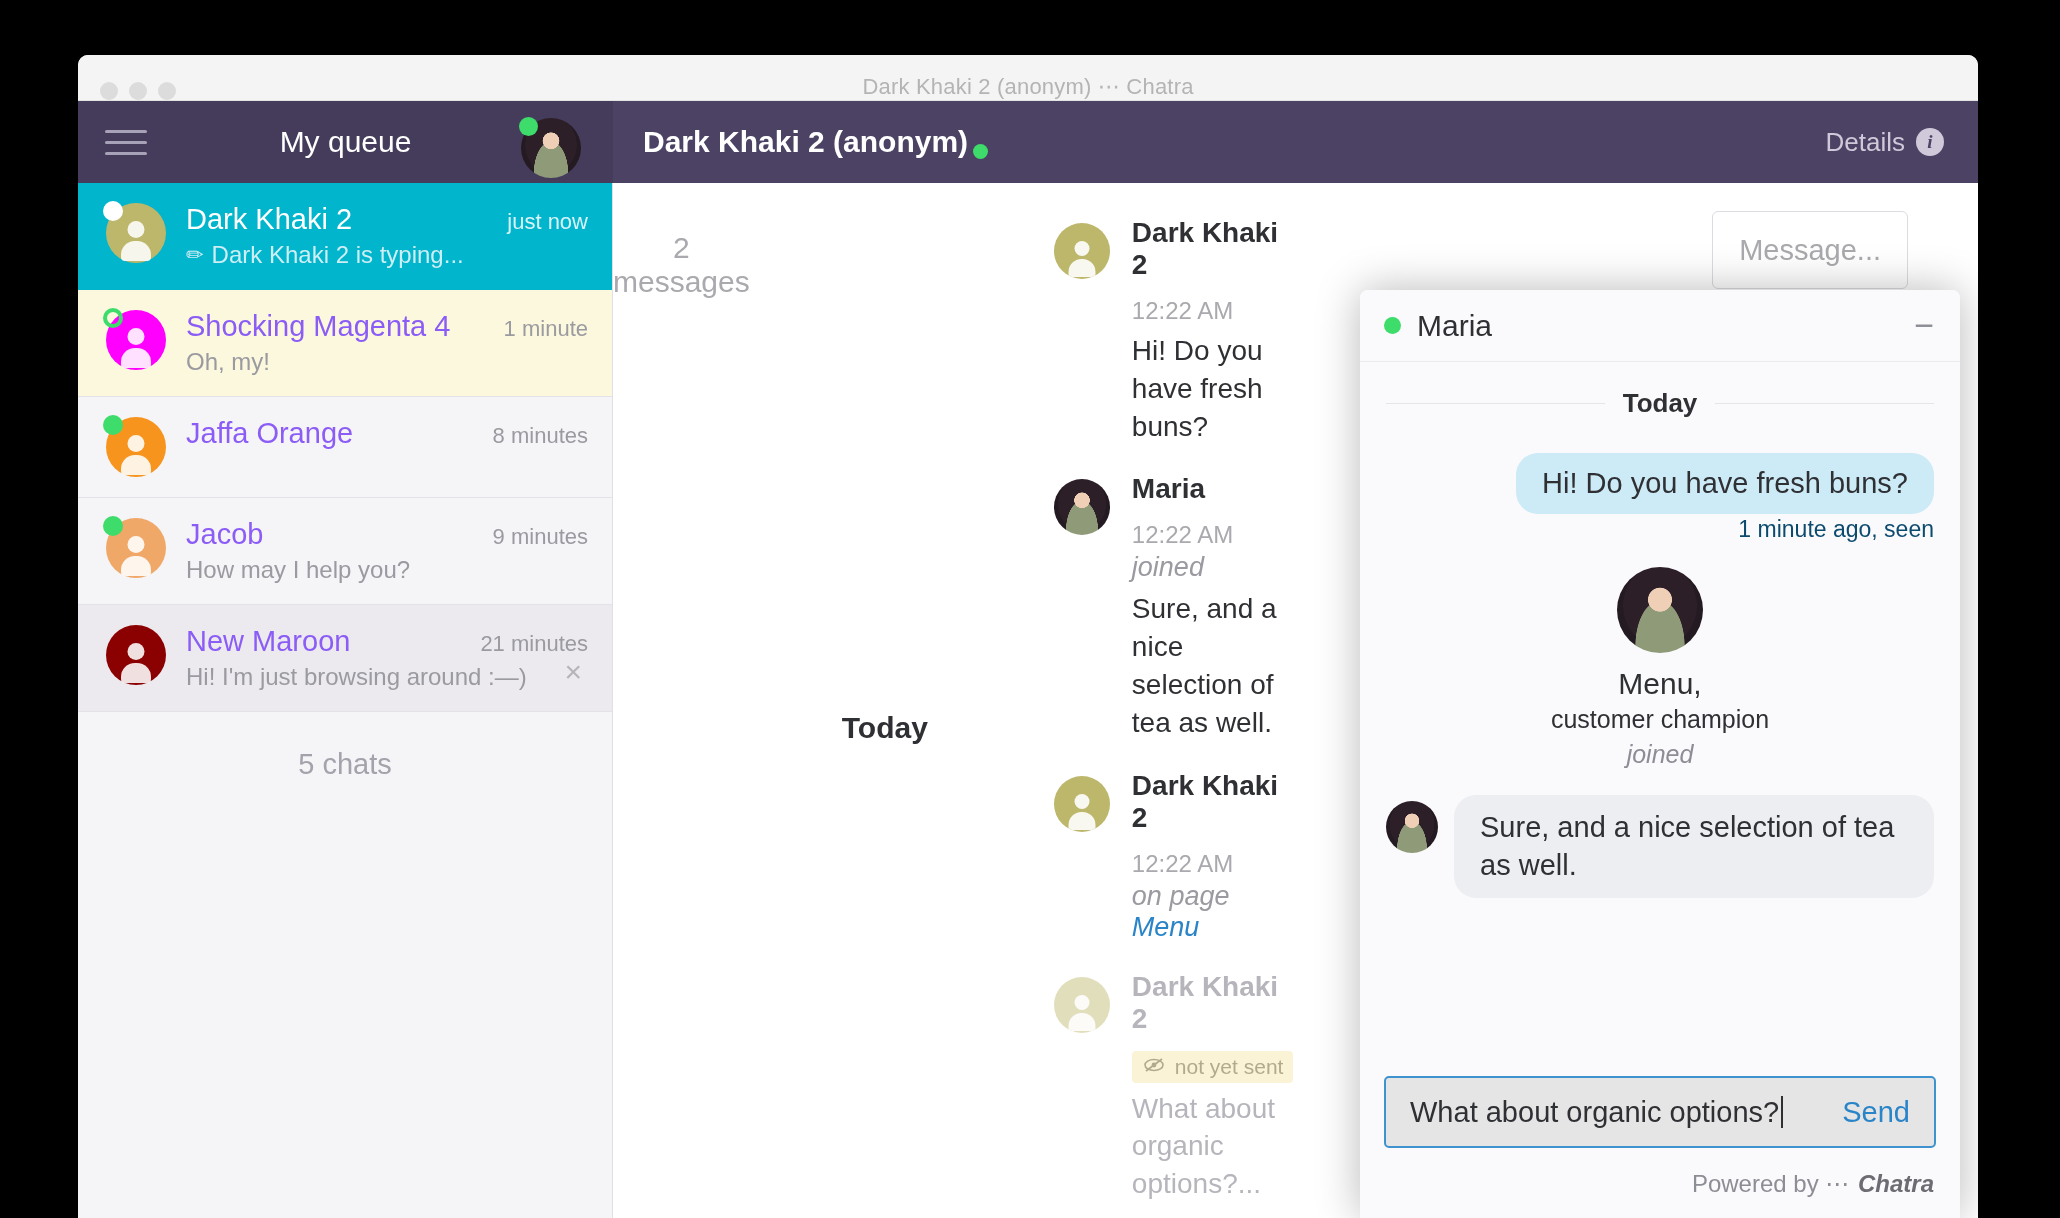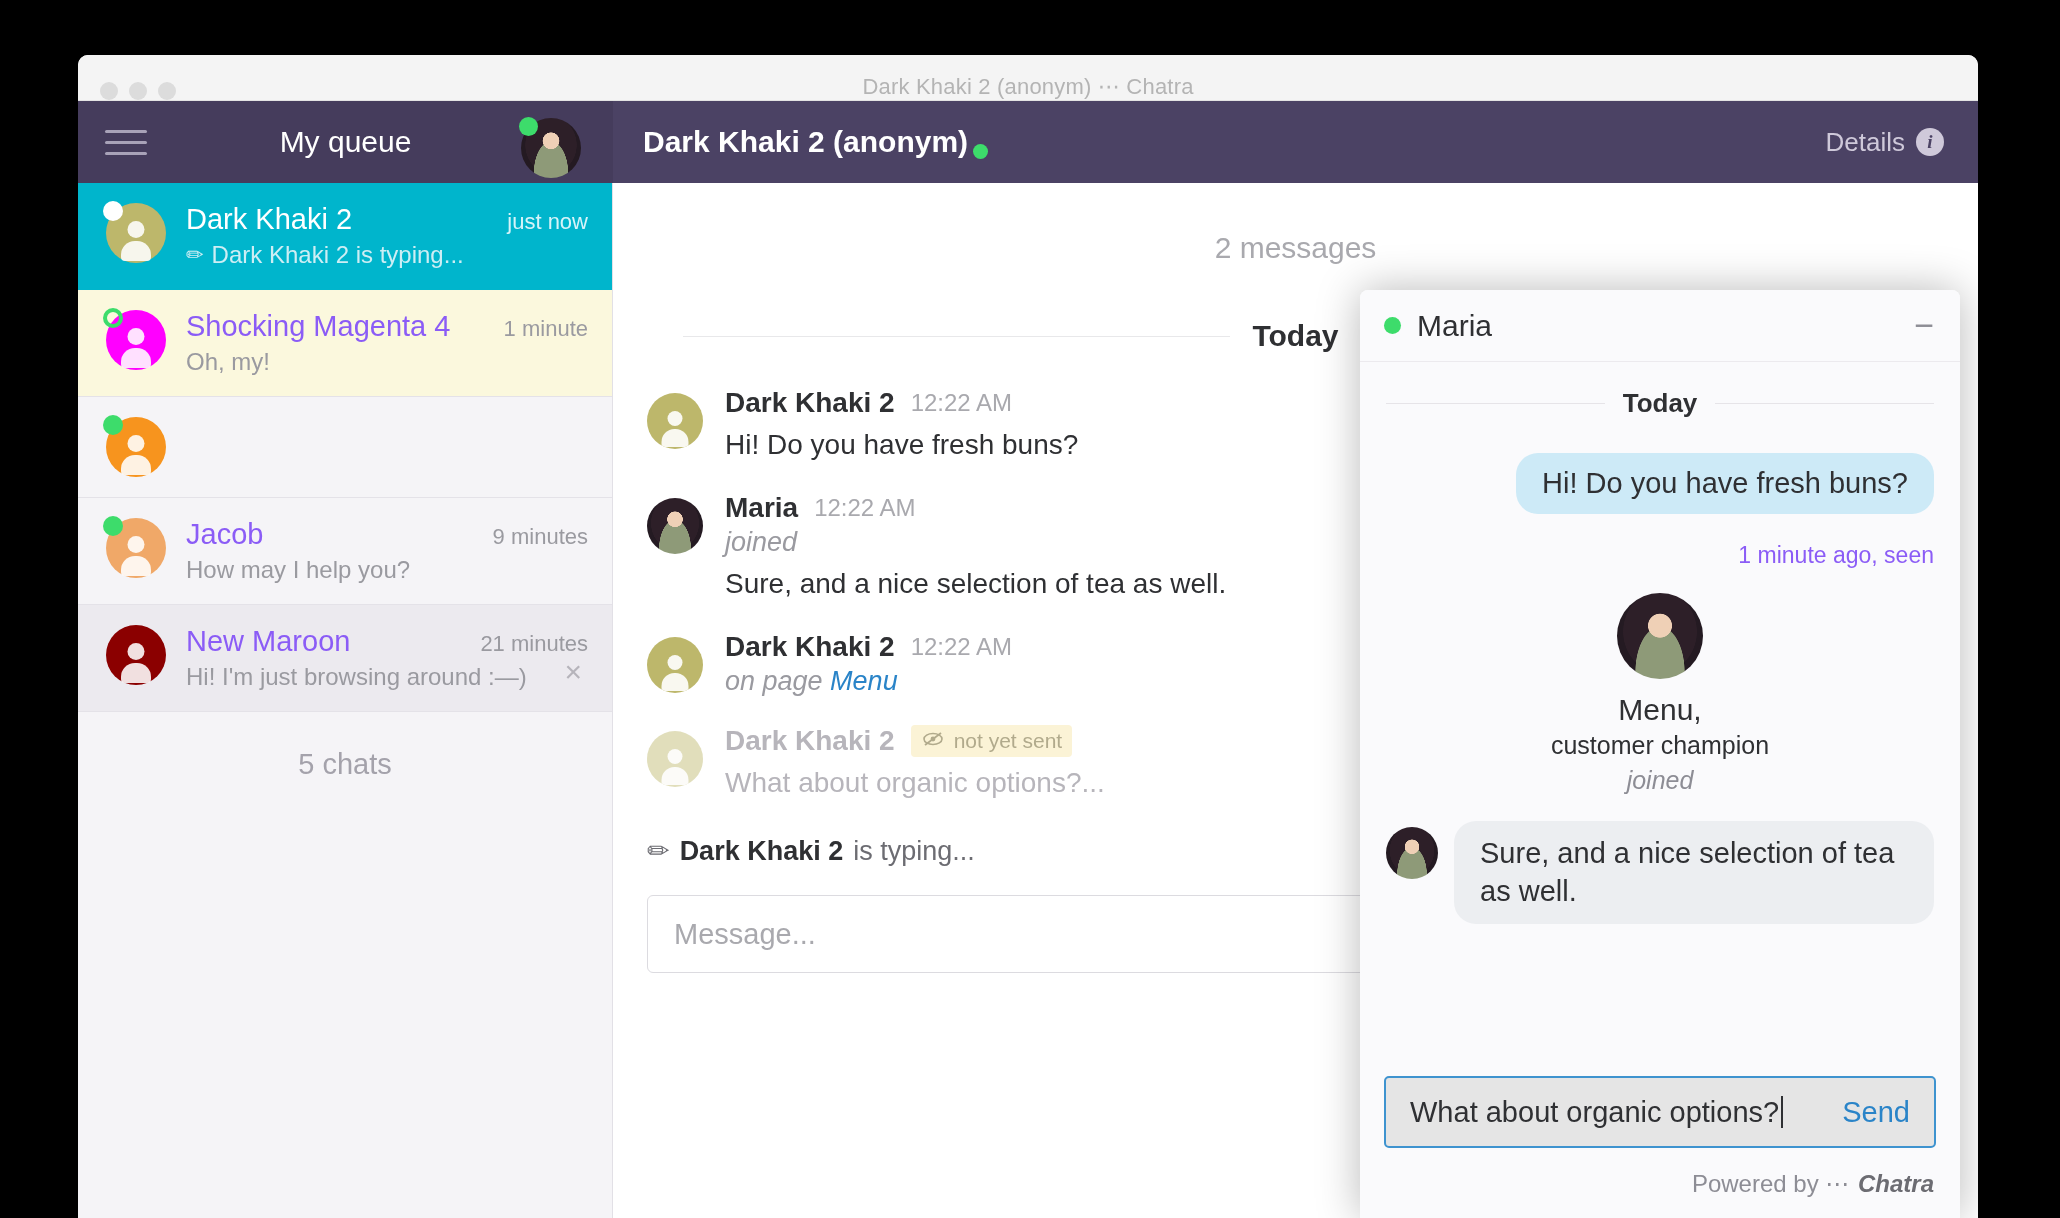--- a/index.html
+++ b/index.html
@@ -124,21 +124,21 @@
   .chat-item.active .chat-time { color:#d6f4f9; }
   .chat-item.active .chat-snippet { color:#cdeef4; }
   .pencil { font-size:21px; transform:rotate(0deg); }
   .close-x {
     position:absolute; right:30px; top:52px;
     font-size:30px; color:#b6b4bb; line-height:1; cursor:pointer;
   }
   .chats-count { text-align:center; font-size:29px; color:#a4a2ab; padding:36px 0; }
 
   
-  .conversation { flex:1; background:#fff; position:relative; overflow:hidden; display:flex; flex-direction:column; }
+  .conversation { flex:1; background:#fff; position:relative; overflow:hidden; display:flex; flex-direction:row; }
   .msg-count { text-align:center; font-size:30px; color:#a9a9ae; padding:48px 0 0; }
   .day-sep { display:flex; align-items:center; gap:22px; padding: 54px 70px 0; }
   .day-sep .line { flex:1; height:1px; background:#e8e8ea; }
   .day-sep .label { font-size:30px; font-weight:700; color:#2f3033; }
   .msg-list { padding: 34px 70px 0 34px; }
   .msg { display:flex; gap:22px; margin-bottom:28px; }
   .msg-av {
     width:56px; height:56px; border-radius:50%; flex:0 0 56px; margin-top:6px;
     display:flex; align-items:flex-end; justify-content:center; overflow:hidden;
   }
@@ -203,21 +203,21 @@
   .minimize { font-size:34px; color:#8d8d95; line-height:.4; cursor:pointer; }
   .widget-scroll { flex:1; padding: 26px 26px 0; overflow:hidden; }
   .w-day { display:flex; align-items:center; gap:18px; margin-bottom:34px; }
   .w-day .line { flex:1; height:1px; background:#e6e4e8; }
   .w-day .label { font-size:26px; font-weight:700; color:#2f3033; }
   .bubble-out-wrap { display:flex; flex-direction:column; align-items:flex-end; }
   .bubble-out {
     background:#cdeaf7; color:#2f3033; border-radius:22px;
     padding:14px 26px; font-size:29px; max-width:95%;
   }
-  .bubble-meta { font-size:23px; color:#8b5cf6; margin-top:28px; }
+  .bubble-meta { font-size:23px; color:#0c4a6e; margin-top:2px; }
   .agent-intro { text-align:center; margin-top:24px; }
   .agent-photo {
     width:86px; height:86px; border-radius:50%; margin:0 auto 14px;
     background:
       radial-gradient(circle at 50% 38%, #efd0b6 0 17%, transparent 18%),
       radial-gradient(ellipse at 50% 92%, #8e9a78 0 40%, transparent 41%),
       radial-gradient(ellipse at 50% 45%, #2d1f28 0 60%, transparent 61%),
       #241a22;
   }
   .agent-name { font-size:30px; color:#2f3033; }
@@ -327,20 +327,24 @@
             </div>
           </div>
         </div>
 
         <div class="chat-item">
           <div class="av" style="background:#f7941e">
             <div class="glyph"></div>
             <div class="badge green"></div>
           </div>
           <div class="chat-body">
+            <div class="chat-top">
+              <span class="chat-name">Jaffa Orange</span>
+              <span class="chat-time">8 minutes</span>
+            </div>
           </div>
         </div>
 
         <div class="chat-item">
           <div class="av" style="background:#f0a868">
             <div class="glyph"></div>
             <div class="badge green"></div>
           </div>
           <div class="chat-body">
             <div class="chat-top">

